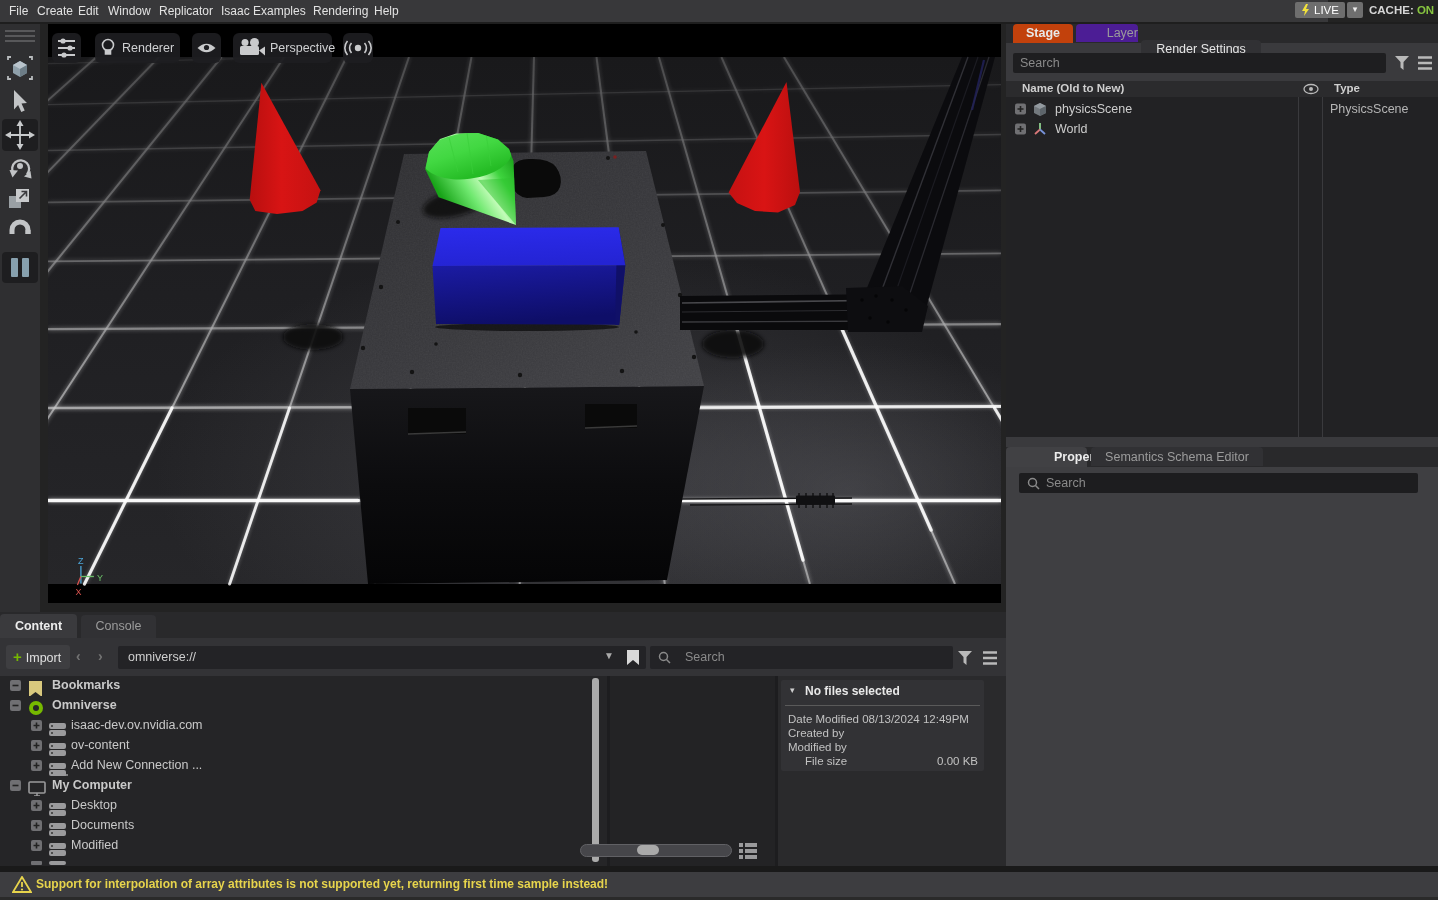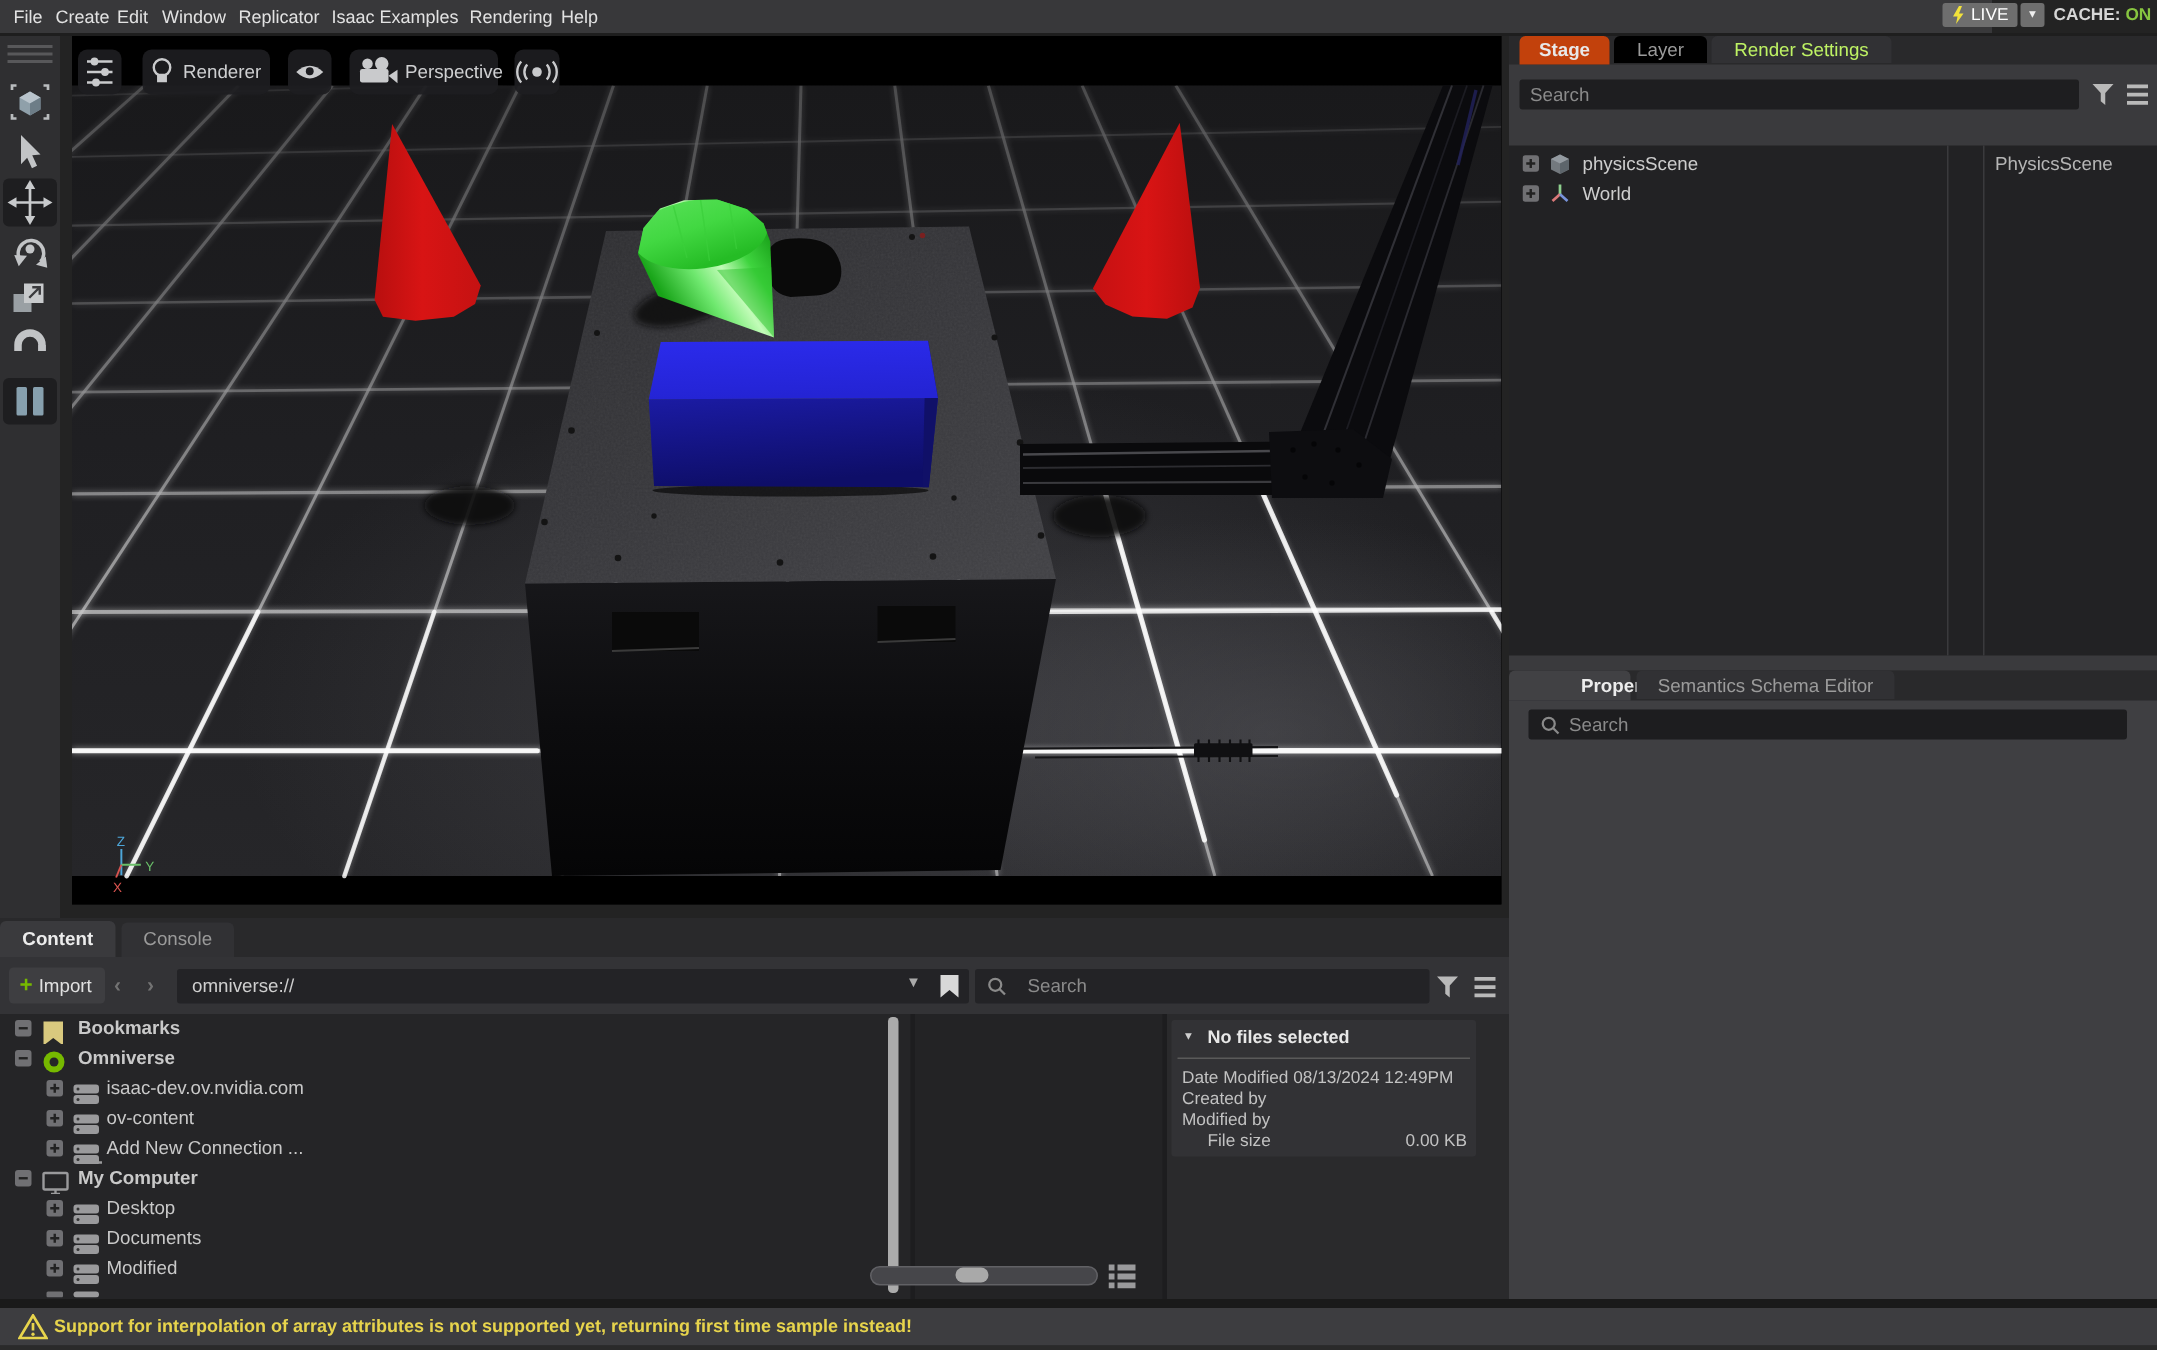--- a/index.html
+++ b/index.html
@@ -346,29 +346,37 @@
     <path d="M 303.5 19 a 7.5 7.5 0 0 0 0 10" stroke-width="1.6"></path>
     <path d="M 316.5 19 a 7.5 7.5 0 0 1 0 10" stroke-width="1.6"></path>
     <path d="M 299.5 17 a 10.5 10.5 0 0 0 0 14" stroke-width="1.6"></path>
     <path d="M 320.5 17 a 10.5 10.5 0 0 1 0 14" stroke-width="1.6"></path>
   </g>
 
 </svg></div>
 <div class="abs" style="left:1006px;top:24px;width:432px;height:423px;background:#3a3a3d;">
  <div class="abs" style="left:0;top:0;width:432px;height:19px;background:#29292b;"></div>
  <div class="abs" style="left:7px;top:0;width:60px;height:19px;background:#c2410c;border-radius:4px 4px 0 0;color:#e8e8e8;font-size:12.5px;font-weight:bold;text-align:center;line-height:19px;">Stage</div>
- <div class="abs" style="left:70px;top:0;width:62px;height:18px;background:#000000;border-radius:4px 4px 0 0;color:#9b9b9b;font-size:12.5px;text-align:center;line-height:19px;">Layer</div>
- <div class="abs" style="left:135px;top:0;width:120px;height:18px;background:#313134;border-radius:4px 4px 0 0;color:#bef264;font-size:12.5px;text-align:center;line-height:19px;">Render Settings</div>
+ <div class="abs" style="left:70px;top:0;width:62px;height:18px;background:#4c1d95;border-radius:4px 4px 0 0;color:#9b9b9b;font-size:12.5px;text-align:right;line-height:19px;">Layer</div>
+ <div class="abs" style="left:135px;top:16px;width:120px;height:18px;background:#313134;border-radius:4px 4px 0 0;color:#e5e5e5;font-size:12.5px;text-align:center;line-height:19px;">Render Settings</div>
  <div class="abs" style="left:7px;top:29px;width:373px;height:20px;background:#1e1e20;border-radius:2px;color:#8a8a8a;font-size:12.5px;line-height:20px;padding-left:7px;">Search</div>
  <svg class="abs" style="left:388px;top:29px;" width="40" height="20" xmlns="http://www.w3.org/2000/svg">
    <path d="M1 3 h14 l-5.5 6 v8 l-3 -2.5 v-5.5 z" fill="#b9b9b9"></path>
    <g stroke="#b9b9b9" stroke-width="2.5">
         <path d="M24 4.5 h14 M24 10 h14 M24 15.5 h14"></path>
       </g>
  </svg>
+ <div class="abs" style="left:0;top:57px;width:432px;height:16px;background:#2b2b2d;color:#cfcfcf;font-size:11.5px;font-weight:bold;">
+      <span class="abs" style="left:16px;top:1px;">Name (Old to New)</span>
+      <span class="abs" style="left:328px;top:1px;">Type</span>
+ <svg class="abs" style="left:296px;top:2px;" width="18" height="12" xmlns="http://www.w3.org/2000/svg">
+        <ellipse cx="9" cy="6" rx="7" ry="4.5" fill="none" stroke="#b9b9b9" stroke-width="1.3"></ellipse>
+        <circle cx="9" cy="6" r="2" fill="#b9b9b9"></circle>
+      </svg>
+ </div>
  <div class="abs" style="left:0;top:73px;width:432px;height:340px;background:#222224;">
   <div class="abs" style="left:292px;top:0;width:1px;height:340px;background:#3a3a3d;"></div>
   <div class="abs" style="left:316px;top:0;width:1px;height:340px;background:#3a3a3d;"></div>
   <svg class="abs" style="left:9px;top:4px;" width="40" height="16" xmlns="http://www.w3.org/2000/svg">
     <rect x="0" y="2.5" width="11" height="11" rx="2" fill="#707073"></rect>
         <path d="M2.5 8 h6 M5.5 5 v6" stroke="#222" stroke-width="1.6"></path>
     <g>
           <polygon points="25,2 31,5 31,12 25,15 19,12 19,5" fill="#73797e"></polygon>
           <polygon points="25,2 31,5 25,8 19,5" fill="#939aa0"></polygon>
           <polygon points="25,8 31,5 31,12 25,15" fill="#5d656b"></polygon>

